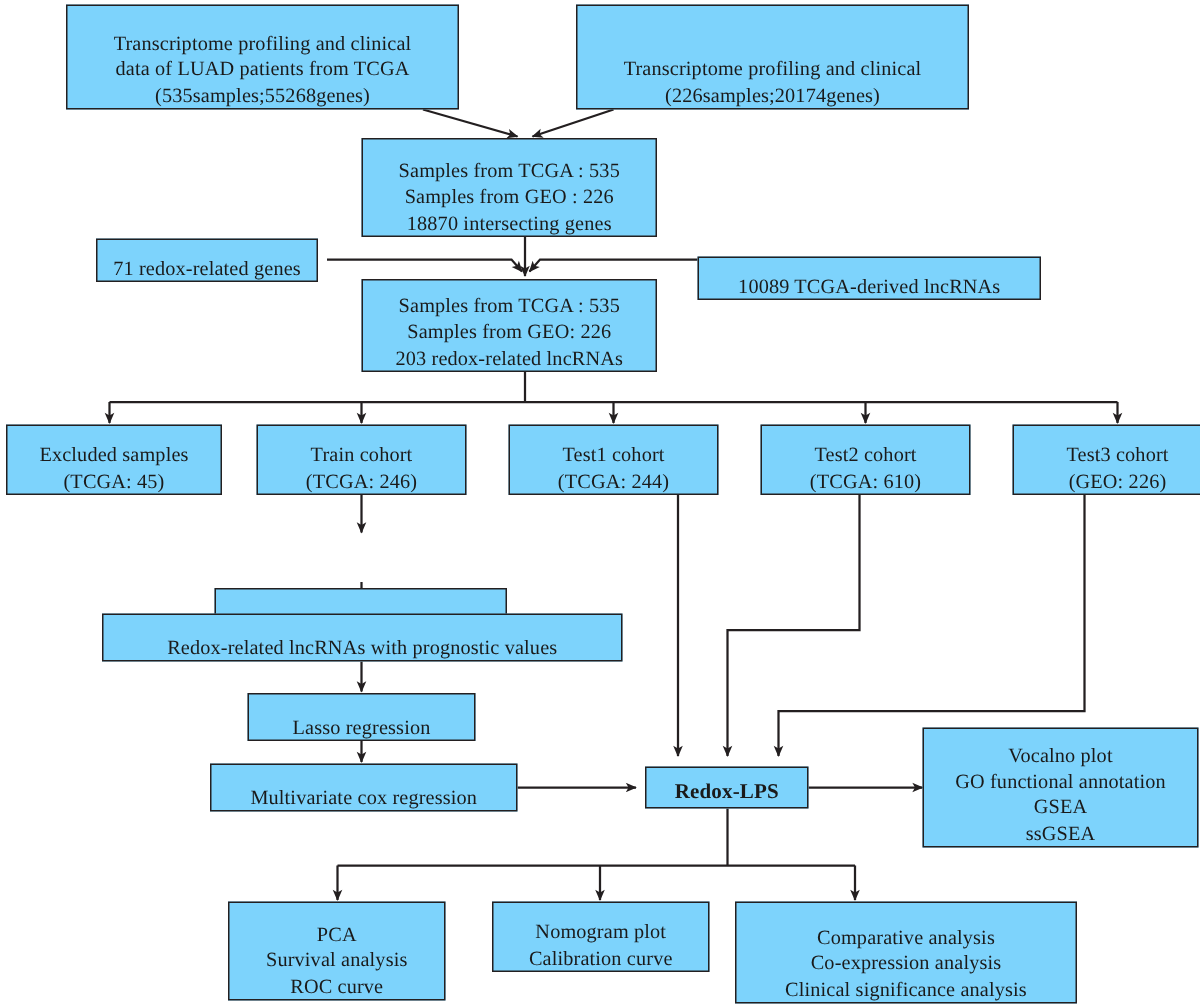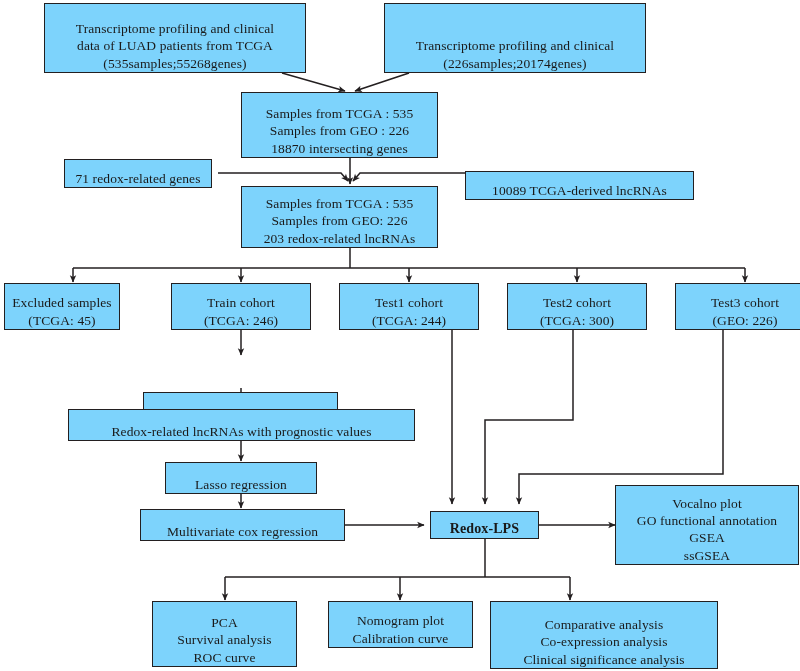--- a/index.html
+++ b/index.html
@@ -126,38 +126,38 @@
   <div class="node" style="left:465px; top:159px; width:229px; height:29px;margin-top:12px;">
     <span class="line">10089 TCGA-derived lncRNAs</span>
   </div>
 
   <div class="node" style="left:241px; top:186px; width:197px; height:62px;">
     <span class="line">Samples from TCGA : 535</span>
     <span class="line">Samples from GEO:  226</span>
     <span class="line">203 redox-related lncRNAs</span>
   </div>
 
-  <div class="node" style="left:4px; top:283px; width:116px; height:47px;">
+  <div class="node" style="left:4px; top:283px; width:144px; height:47px;">
     <span class="line">Excluded samples</span>
     <span class="line">(TCGA: 45)</span>
   </div>
 
   <div class="node" style="left:171px; top:283px; width:140px; height:47px;">
     <span class="line">Train cohort</span>
     <span class="line">(TCGA: 246)</span>
   </div>
 
   <div class="node" style="left:339px; top:283px; width:140px; height:47px;">
     <span class="line">Test1 cohort</span>
     <span class="line">(TCGA: 244)</span>
   </div>
 
   <div class="node" style="left:507px; top:283px; width:140px; height:47px;">
     <span class="line">Test2 cohort</span>
-    <span class="line">(TCGA: 300)</span>
+    <span class="line">(TCGA: 610)</span>
   </div>
 
   <div class="node" style="left:675px; top:283px; width:140px; height:47px;">
     <span class="line">Test3 cohort</span>
     <span class="line">(GEO: 226)</span>
   </div>
 
   <div class="node" style="left:143px; top:356px; width:195px; height:32px;margin-top:36px;">
     <span class="line">Univariate cox regression</span>
   </div>

